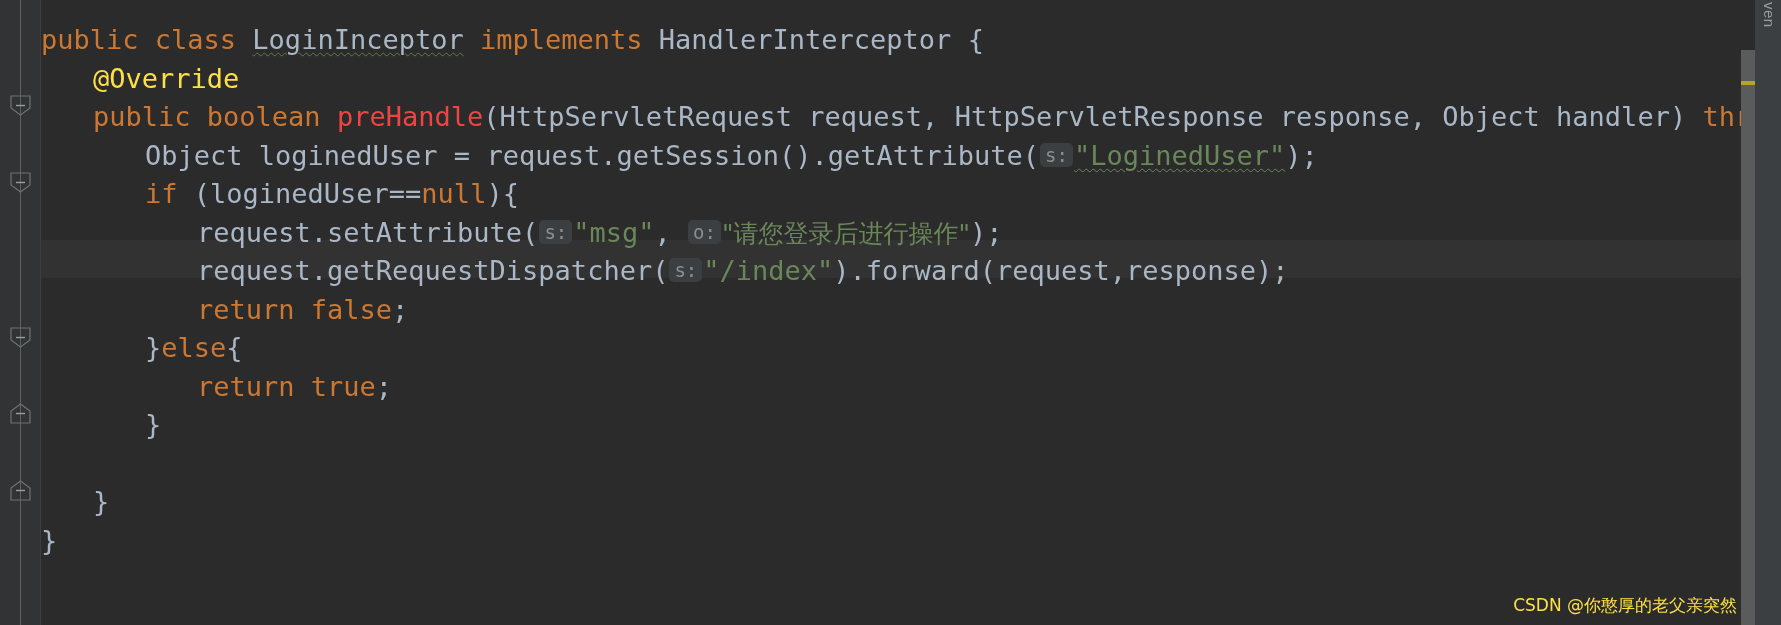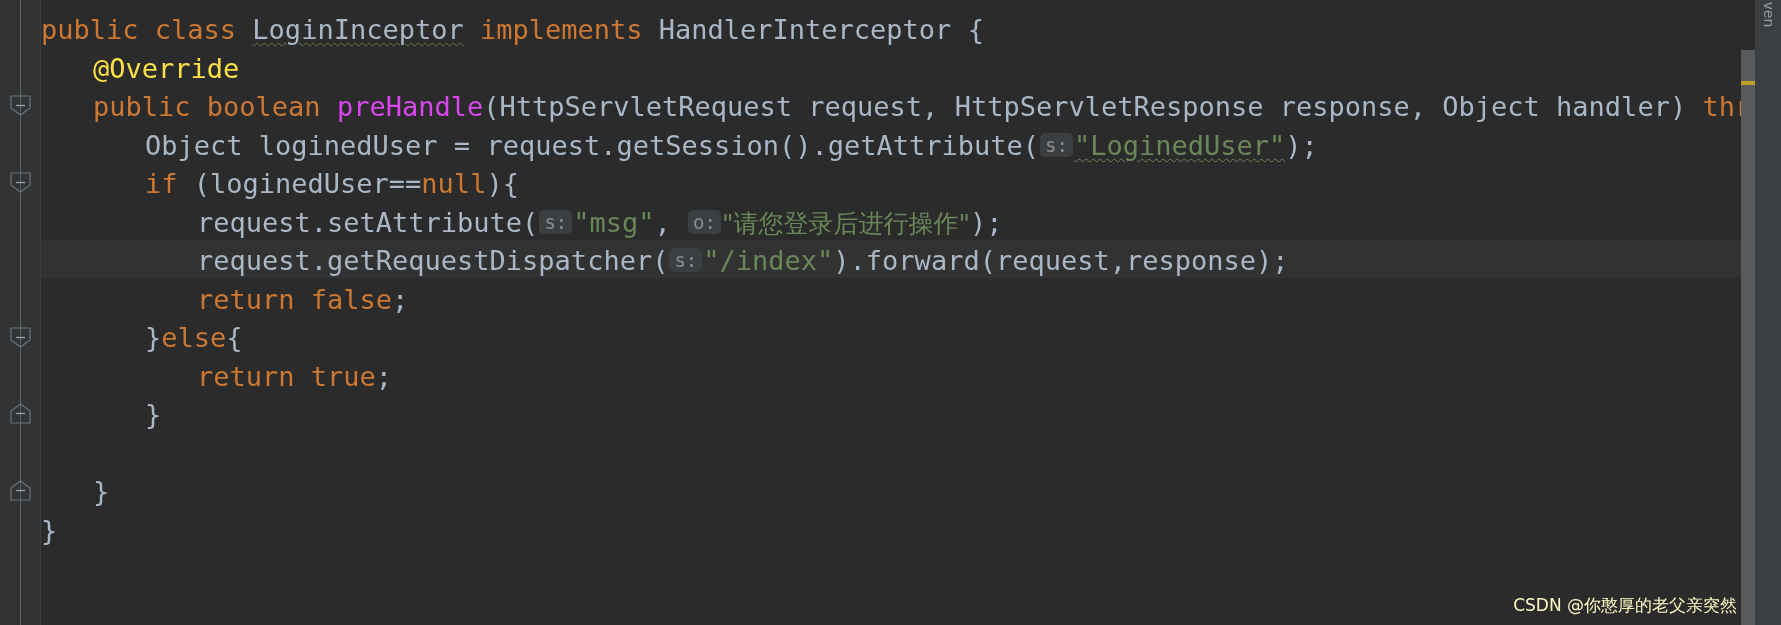--- a/index.html
+++ b/index.html
@@ -31,35 +31,35 @@
   .code-area{
     position:absolute;left:41px;top:0;right:0;bottom:0;
     background:#2b2b2b;
     overflow:hidden;
   }
   .caret-line{
     position:absolute;left:0;right:0;height:38px;background:#323232;
   }
   .code-lines{
     position:absolute;left:0;top:0;right:0;
-    padding-top:11px;
+    padding-top:21px;
     font-size:27px;
     line-height:38.5px;
     white-space:pre;
     letter-spacing:0px;
   }
   .ln{display:block;height:38.5px;padding-left:-0px;}
   .indent{display:inline-block;}
 
   
   .kw{color:#cc7832;}
   .cls{color:#a9b7c6;}       
   .plain{color:#a9b7c6;}
   .ann{color:#fde047;}       
-  .mth{color:#d946ef;}       
+  .mth{color:#ef4444;}       
   .str{color:#6a8759;}
 
   
   .typo{
     text-decoration:underline;
     text-decoration-style:wavy;
     text-decoration-color:#5c7a4a;
     text-decoration-thickness:1px;
     text-underline-offset:3px;
   }
@@ -105,21 +105,21 @@
     position:absolute;right:3px;top:2px;
     writing-mode:vertical-rl;
     font-family:"Liberation Sans",sans-serif;
     font-size:15px;color:#9a9da1;letter-spacing:0.5px;
   }
 
   
   .watermark{
     position:absolute;right:44px;bottom:8px;
     font-family:"DejaVu Sans","Liberation Sans",sans-serif;
-    font-size:17px;color:#fef9c3;white-space:nowrap;
+    font-size:17px;color:#fde047;white-space:nowrap;
   }
 </style>
 </head>
 <body>
 
 <div id="editor-root">
 
   <div class="gutter">
     <div class="fold-rail"></div>
     <div id="fold-markers">

